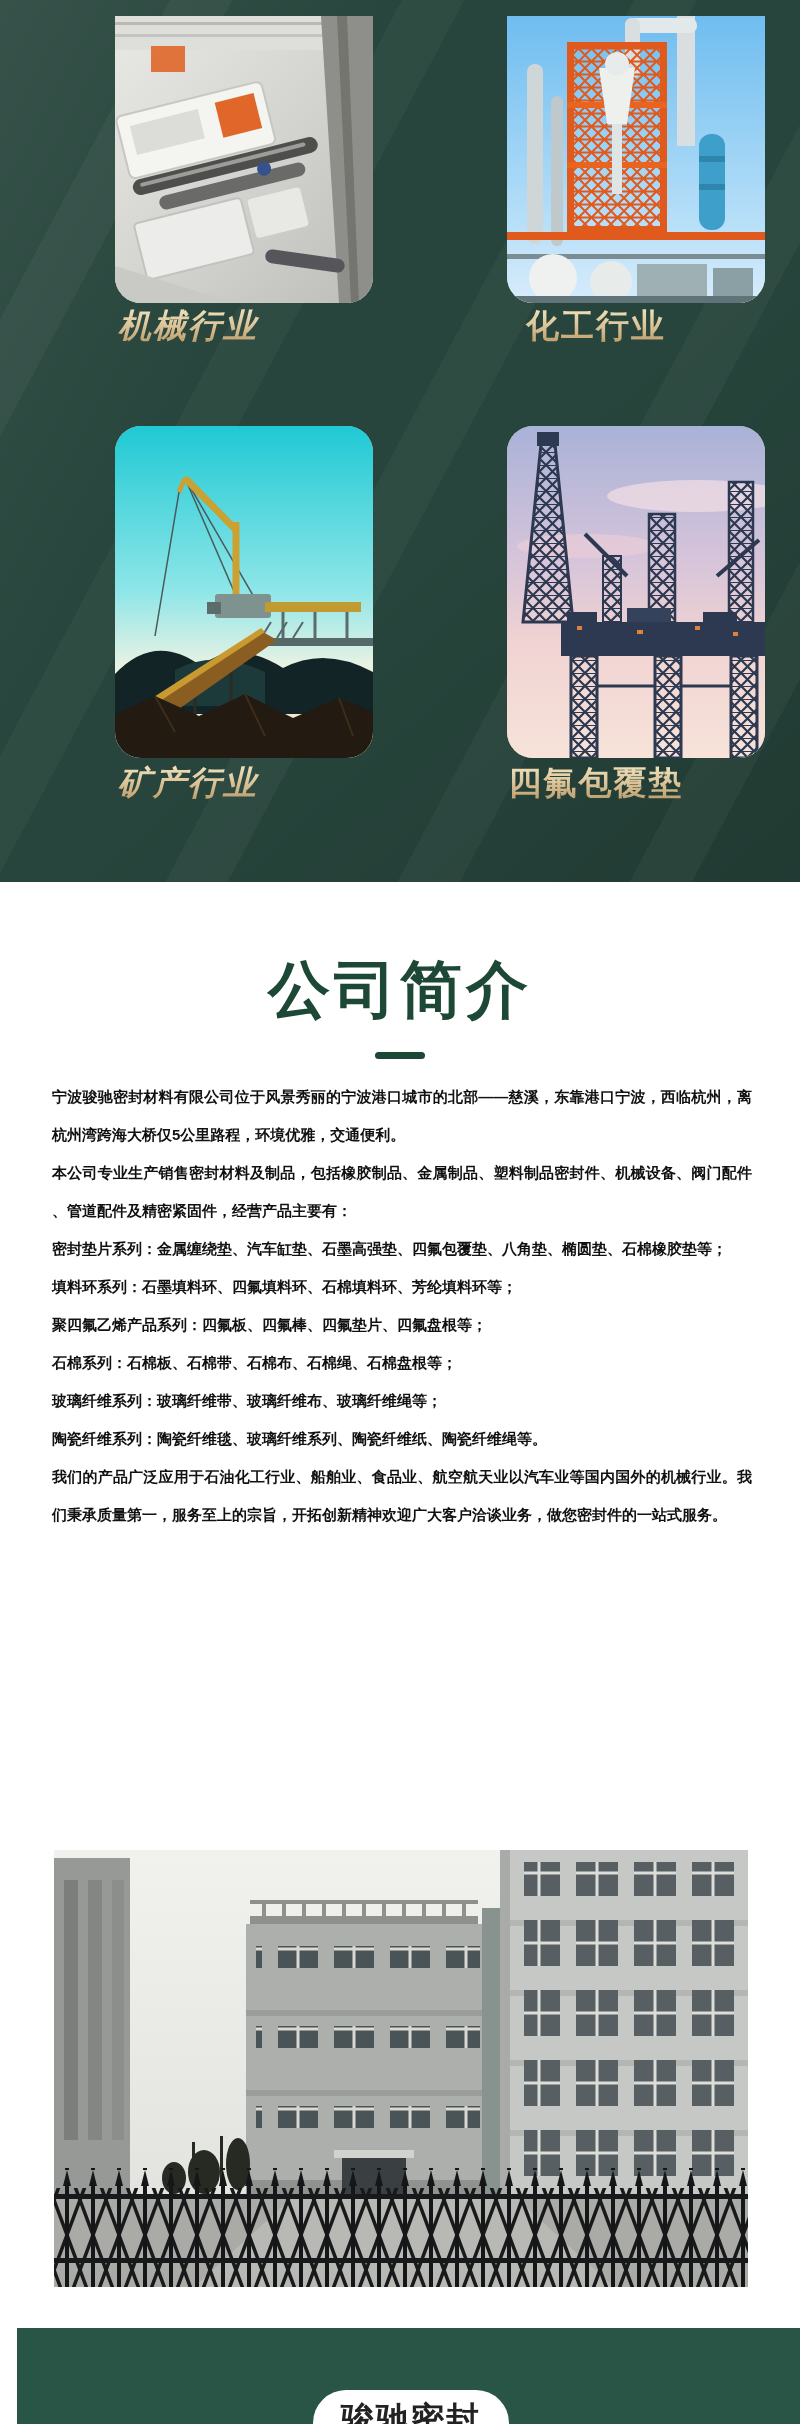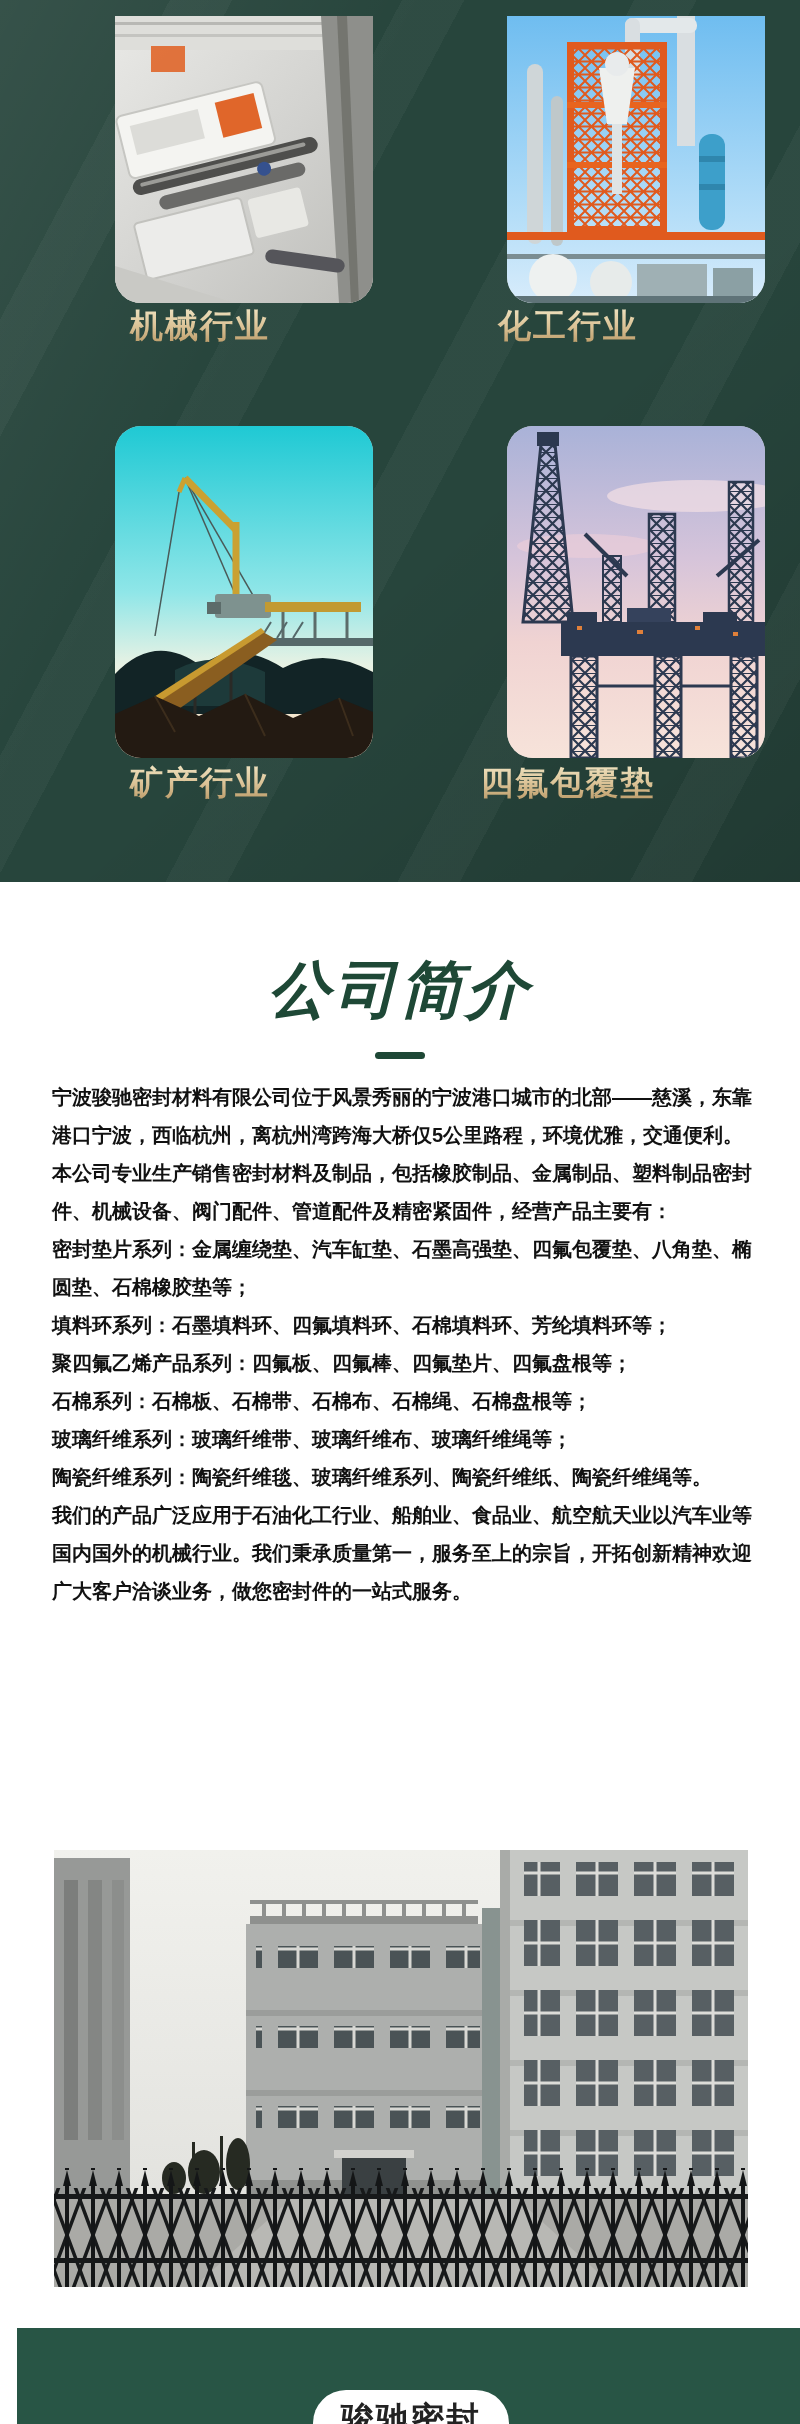--- a/index.html
+++ b/index.html
@@ -37,40 +37,39 @@
   }
   @supports ((-webkit-background-clip:text) or (background-clip:text)){
     .industry-label{
       background:linear-gradient(180deg,#f3e9c9 0%,#dcc498 48%,#b2905c 100%);
       -webkit-background-clip:text;background-clip:text;
       color:transparent;text-shadow:none;
     }
   }
   .label-1,.label-2{top:304px;}
   .label-3,.label-4{top:761px;text-align:center;}
-  .label-1,.label-3{left:71px;}
-  .label-2,.label-4{left:439px;}
+  .label-1,.label-3{left:59px;font-style:italic;}
+  .label-2,.label-4{left:467px;}
   
   .about{
     position:absolute;left:0;top:882px;width:800px;height:1446px;
     background:#ffffff;
   }
   .about-title{
     position:absolute;top:66px;left:0;width:800px;margin:0;
     text-align:center;font-size:62px;font-weight:700;letter-spacing:4px;
     color:var(--title-green,#1e4836);
-    font-style:italic;
   }
   .about-divider{
     position:absolute;top:170px;left:375px;width:50px;height:7px;
     border-radius:3.5px;background:var(--title-green,#1e4836);
   }
   .about-text{
     position:absolute;top:196px;left:52px;width:700px;
-    font-size:20px;line-height:38px;font-weight:700;
+    font-size:15px;line-height:38px;font-weight:700;
     color:var(--body-text,#111111);
     text-align:justify;word-break:break-all;line-break:anywhere;
   }
   .about-text p{margin:0;}
   .building{
     position:absolute;top:968px;left:54px;width:694px;height:437px;margin:0;
     overflow:hidden;background:#e6e6e2;
   }
   .building svg{display:block;width:100%;height:100%;}
   

